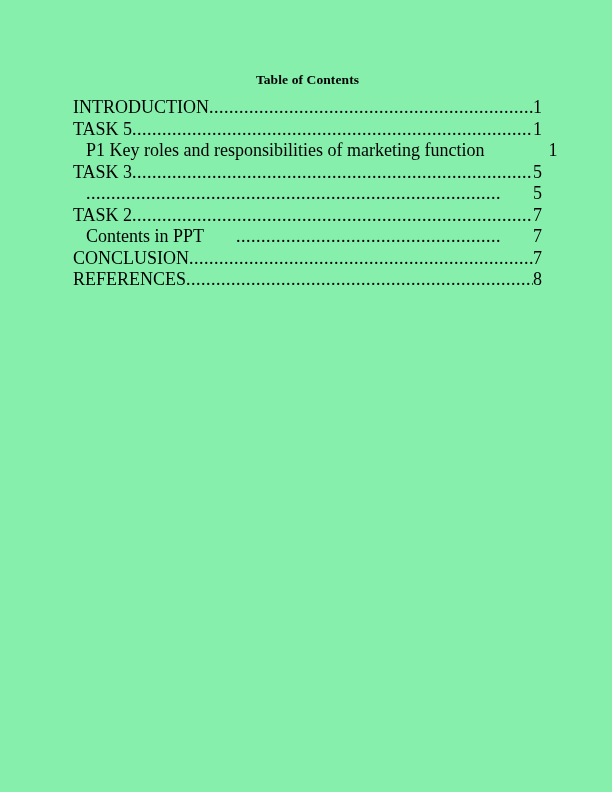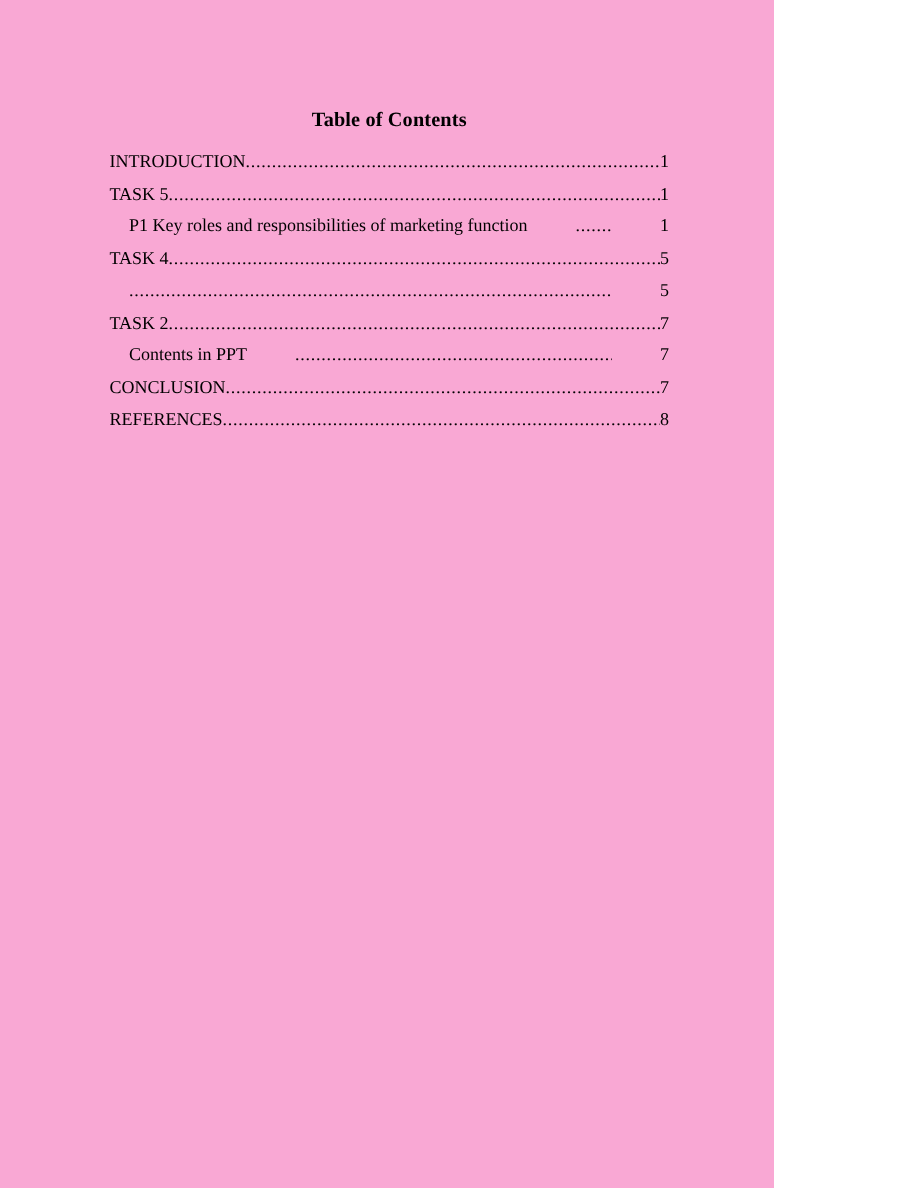--- a/index.html
+++ b/index.html
@@ -2,23 +2,23 @@
 <html><head>
 <meta charset="utf-8">
 <style>
   html, body {
     margin: 0;
     padding: 0;
     background: #ffffff;
   }
   .page {
     position: relative;
-    width: 516px;
+    width: 612px;
     height: 792px;
-    background: #f9a8d4;
+    background: #86efac;
     overflow: hidden;
     font-family: "Liberation Serif", "DejaVu Serif", serif;
     color: #000000;
     box-sizing: border-box;
   }
   .toc {
     box-sizing: border-box;
     padding: 71px 70px 0 73px;
   }
   .toc-title {
@@ -30,21 +30,21 @@
     letter-spacing: 0.1px;
   }
   .toc-list {
     margin: 0;
     padding: 0;
   }
   .toc-row {
     display: flex;
     align-items: flex-start;
     line-height: 21.5px;
-    font-size: 12px;
+    font-size: 18px;
     white-space: nowrap;
   }
   .toc-row.level-2 {
     padding-left: 13px;
     gap: 32px;
   }
   .toc-label {
     flex: 0 0 auto;
   }
   .toc-leader {
@@ -74,21 +74,21 @@
           <span class="toc-label">TASK 5</span>
           <span class="toc-leader">............................................................................................................................................................................................................................................................................................................</span>
           <span class="toc-page">1</span>
         </div>
         <div class="toc-row level-2">
           <span class="toc-label">P1 Key roles and responsibilities of marketing function</span>
           <span class="toc-leader">............................................................................................................................................................................................................................................................................................................</span>
           <span class="toc-page">1</span>
         </div>
         <div class="toc-row">
-          <span class="toc-label">TASK 4</span>
+          <span class="toc-label">TASK 3</span>
           <span class="toc-leader">............................................................................................................................................................................................................................................................................................................</span>
           <span class="toc-page">5</span>
         </div>
         <div class="toc-row level-2">
           <span class="toc-leader">............................................................................................................................................................................................................................................................................................................</span>
           <span class="toc-page">5</span>
         </div>
         <div class="toc-row">
           <span class="toc-label">TASK 2</span>
           <span class="toc-leader">............................................................................................................................................................................................................................................................................................................</span>

